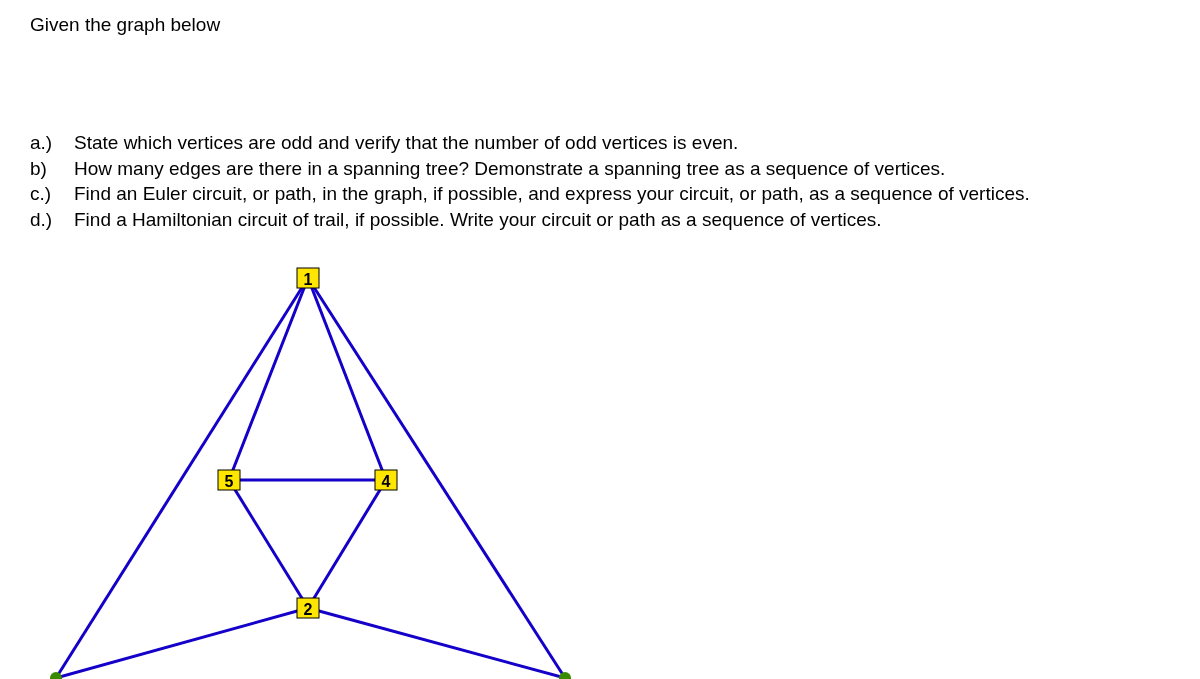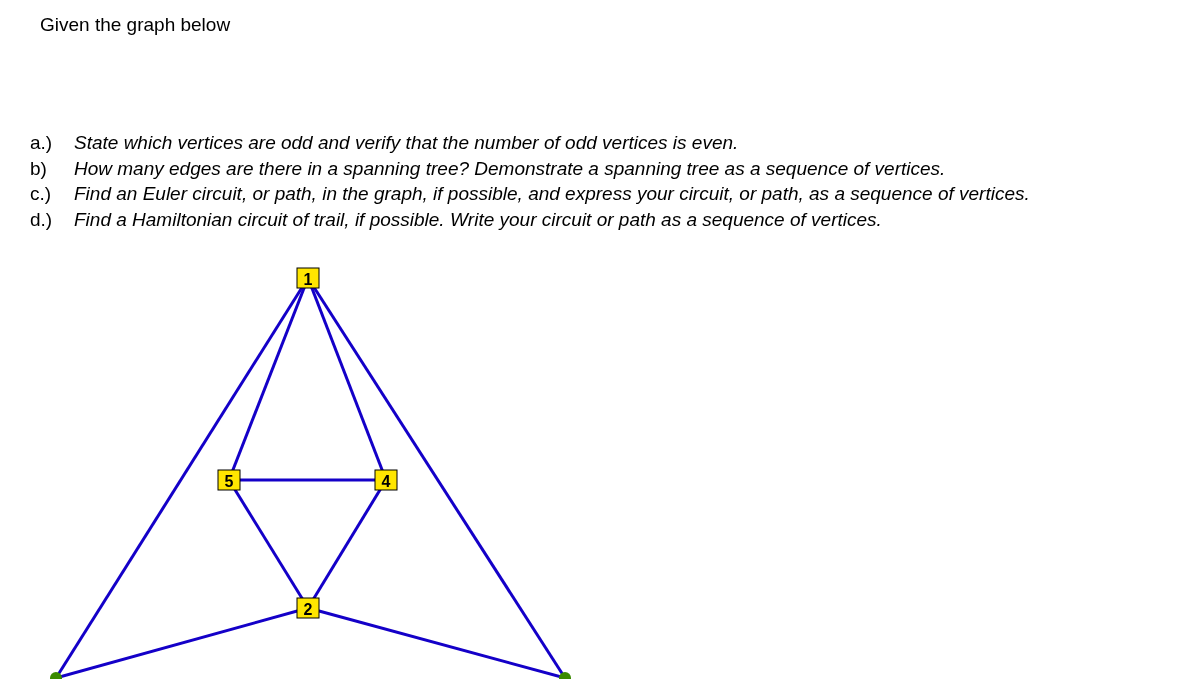--- a/index.html
+++ b/index.html
@@ -9,39 +9,38 @@
     font-size: 19px;
     color: #000;
     background: #fff;
     width: 1200px;
     height: 679px;
     overflow: hidden;
     position: relative;
   }
   .intro {
     position: absolute;
-    left: 40px;
+    left: 30px;
     top: 14px;
   }
   .questions {
     position: absolute;
     left: 30px;
     top: 130px;
     line-height: 1.35;
   }
   .qrow {
     display: flex;
   }
   .qlabel {
     width: 44px;
     flex: 0 0 44px;
   }
   .qtext {
     flex: 1;
-    font-style: italic;
   }
   .graph-wrap {
     position: absolute;
     left: 30px;
     top: 260px;
     width: 600px;
     height: 420px;
   }
   svg {
     overflow: visible;

